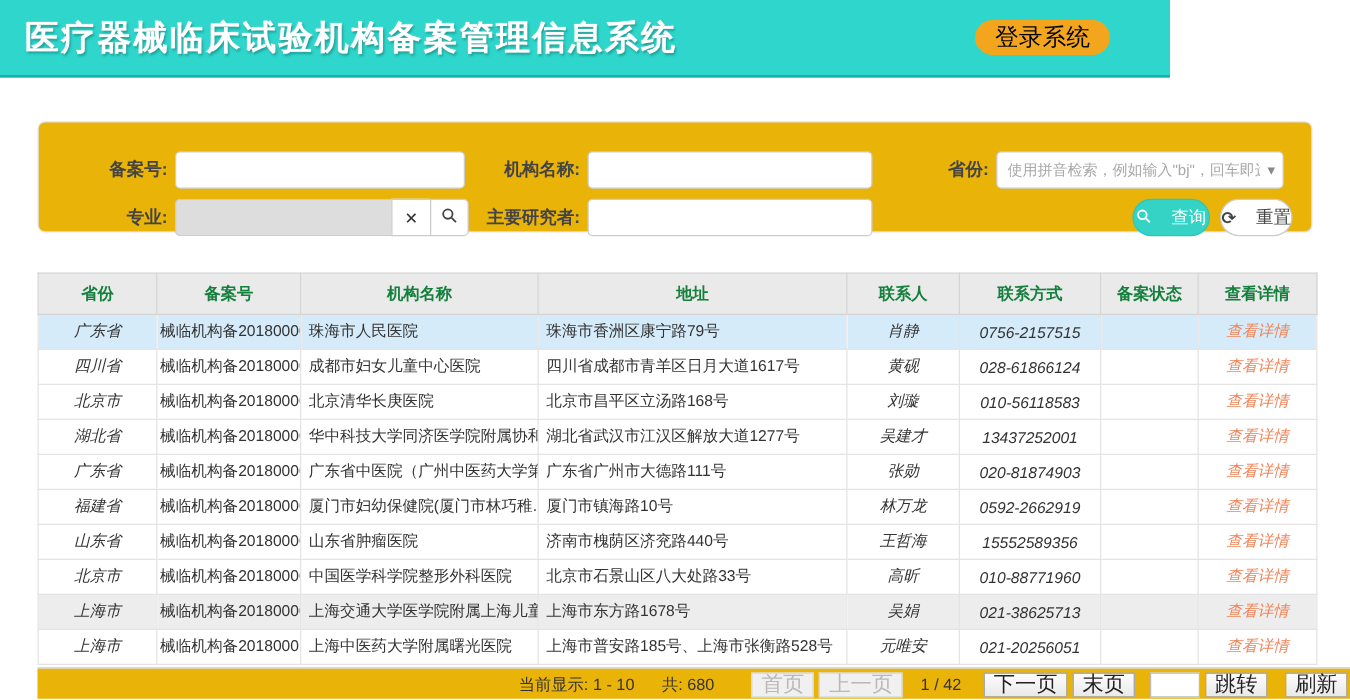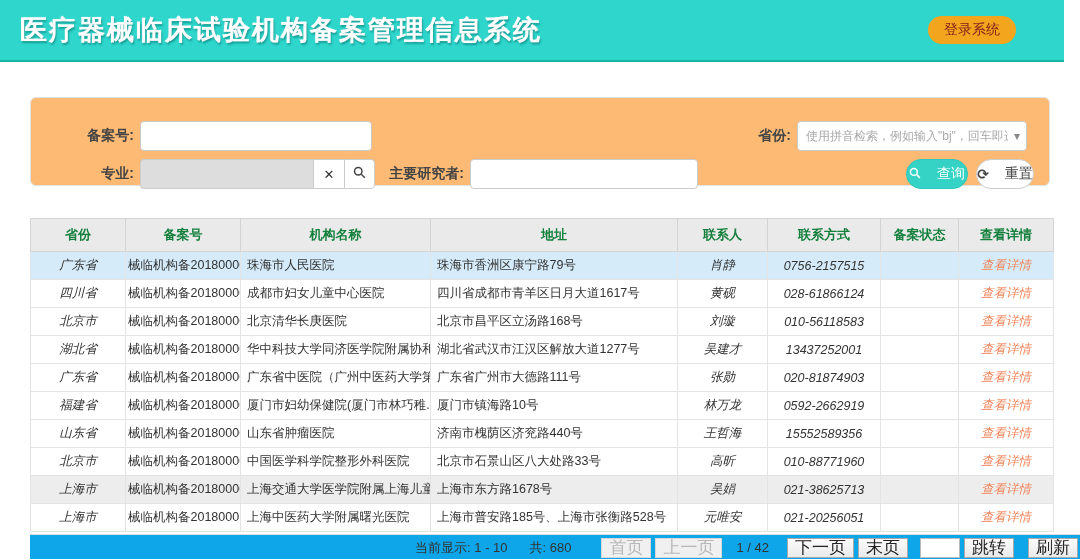--- a/index.html
+++ b/index.html
@@ -1,31 +1,31 @@
 <!DOCTYPE html>
 <html><head>
 <meta charset="utf-8">
 <style>
   * { box-sizing: border-box; margin: 0; padding: 0; }
   html,body { width:1080px; height:560px; overflow:hidden; background:#fff;
     font-family:"Liberation Sans","DejaVu Sans",sans-serif; }
   .screen { position:relative; width:1080px; height:560px; background:#fff; }
 
   
-  .app-header { position:absolute; left:0; top:0; width:1064px; height:62px;
+  .app-header { position:absolute; left:0; top:0; width:936px; height:62px;
     background:#2ed6cc; border-bottom:2px solid #17b3a9;
     display:flex; align-items:center; justify-content:space-between; padding:0 48px 0 20px; }
   .app-title { color:#fff; font-size:27px; font-weight:bold; letter-spacing:2px;
     text-shadow:1px 2px 2px rgba(0,110,104,.55), 0 0 1px rgba(255,255,255,.9); }
-  .login-btn { background:#f3a51e; color:#7f1d1d; border:none; border-radius:16px;
-    height:28px; padding:0 16px; font-size:14px; cursor:pointer; font-family:inherit; }
+  .login-btn { background:#f3a51e; color:#000000; border:none; border-radius:16px;
+    height:28px; padding:0 16px; font-size:19px; cursor:pointer; font-family:inherit; }
 
   
   .search-panel { position:absolute; left:30px; top:97px; width:1020px; height:89px;
-    background:#fdba74; border:1px solid #e2e2e2; border-radius:6px; }
+    background:#eab308; border:1px solid #e2e2e2; border-radius:6px; }
   .fg { position:absolute; display:flex; align-items:center; height:32px; }
   .fg label { font-size:14px; font-weight:bold; color:#444; text-align:right; margin-right:6px; }
   .row1 { top:22px; } .row2 { top:60px; }
   .fg.c1 { left:5px; }   .fg.c1 label { width:98px; }
   .fg.c2 { left:340px; } .fg.c2 label { width:93px; }
   .fg.c3 { left:680px; } .fg.c3 label { width:80px; }
   .txt-input { width:232px; height:30px; border:1px solid #ccc; border-radius:4px;
     background:#fff; font-size:13px; padding:0 8px; outline:none; font-family:inherit; }
   .fg.c2 .txt-input { width:228px; }
   
@@ -57,21 +57,21 @@
     white-space:nowrap; overflow:hidden; background:#fff; }
   .data-table td.al-left { text-align:left; }
   .data-table td.al-center { text-align:center;font-style:italic; }
   .data-table td.cell-filing { padding:0 2px; }
   tr.row-selected td { background:#d5ebf9; }
   tr.row-hover td { background:#ededed; }
   .detail-link { color:#f0855a; text-decoration:none; cursor:pointer; font-size:12.5px; }
 
   
   .pager { position:absolute; left:30px; top:534px; width:1050px; height:25px;
-    border-top:1px solid #ddd; background:#0ea5e9; display:flex; align-items:center;
+    border-top:1px solid #ddd; background:#eab308; display:flex; align-items:center;
     justify-content:flex-end; font-size:13px; color:#333; padding-top:1px; }
   .pg-text { margin-right:22px; }
   .pg-total { margin-right:26px; }
   .pg-ind { margin:0 14px; }
   .pg-btn { height:20px; padding:0 7px; font-size:17px; margin-left:4px; cursor:pointer;
     background:linear-gradient(#fdfdfd,#e9e9e9); border:1px solid #a9a9a9; color:#222;
     display:inline-flex; align-items:center; font-family:inherit; }
   .pg-btn.disabled { background:#f0f0f0; border:1px solid #d8d8d8; color:#b8b8b8; cursor:default; }
   .pg-input { width:40px; height:20px; border:1px solid #bbb; margin-left:12px;
     font-size:13px; padding:0 3px; outline:none; }
@@ -87,20 +87,24 @@
     <button class="login-btn">登录系统</button>
   </div>
 
   <div class="search-panel">
 
     <div class="fg c1 row1">
       <label>备案号:</label>
       <input class="txt-input" style="">
     </div>
 
+    <div class="fg c2 row1">
+      <label>机构名称:</label>
+      <input class="txt-input" style="">
+    </div>
 
     <div class="fg c3 row1">
       <label>省份:</label>
       <div class="select-box">
         <span class="ph">使用拼音检索，例如输入"bj"，回车即选...</span>
         <span class="caret">▾</span>
       </div>
     </div>
 
     <div class="fg c2 row2">

